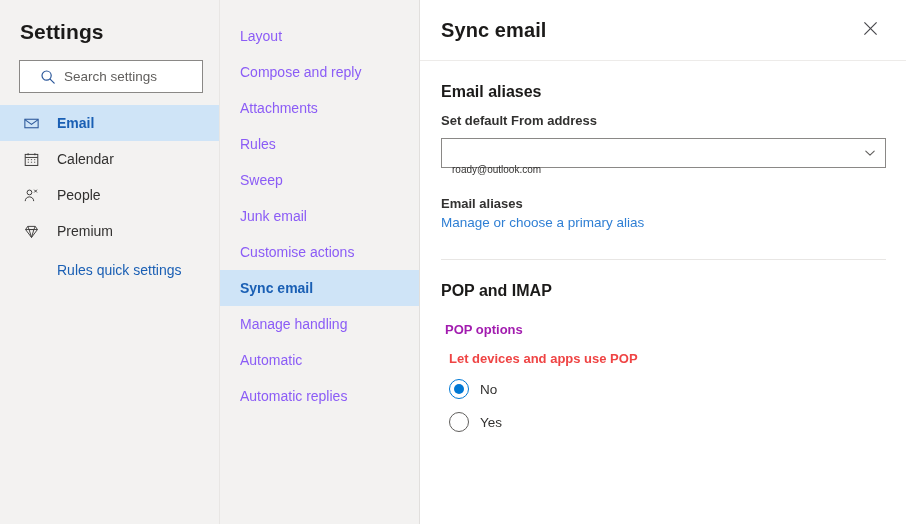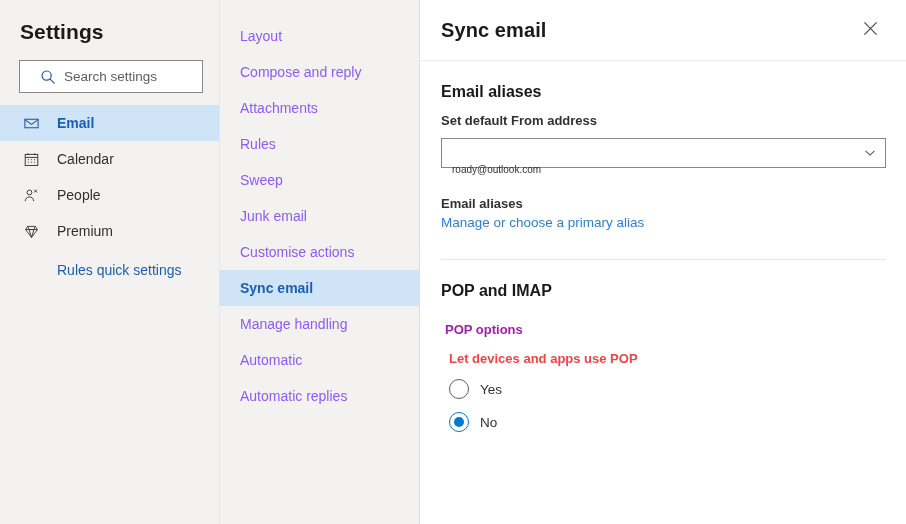--- a/index.html
+++ b/index.html
@@ -380,25 +380,25 @@
 
       <div class="hr-inset"></div>
 
       <div class="section-h2">POP and IMAP</div>
 
       <div class="pop-sub">POP options</div>
 
       <div class="pop-q">Let devices and apps use POP</div>
 
       <div class="radio-row">
+        <span class="radio checked"></span>
+        <span class="radio-label">No</span>
+      </div>
+
+      <div class="radio-row">
         <span class="radio"></span>
         <span class="radio-label">Yes</span>
       </div>
 
-      <div class="radio-row">
-        <span class="radio checked"></span>
-        <span class="radio-label">No</span>
-      </div>
-
     </div>
   </div>
 
 </div>
 
 </body></html>

